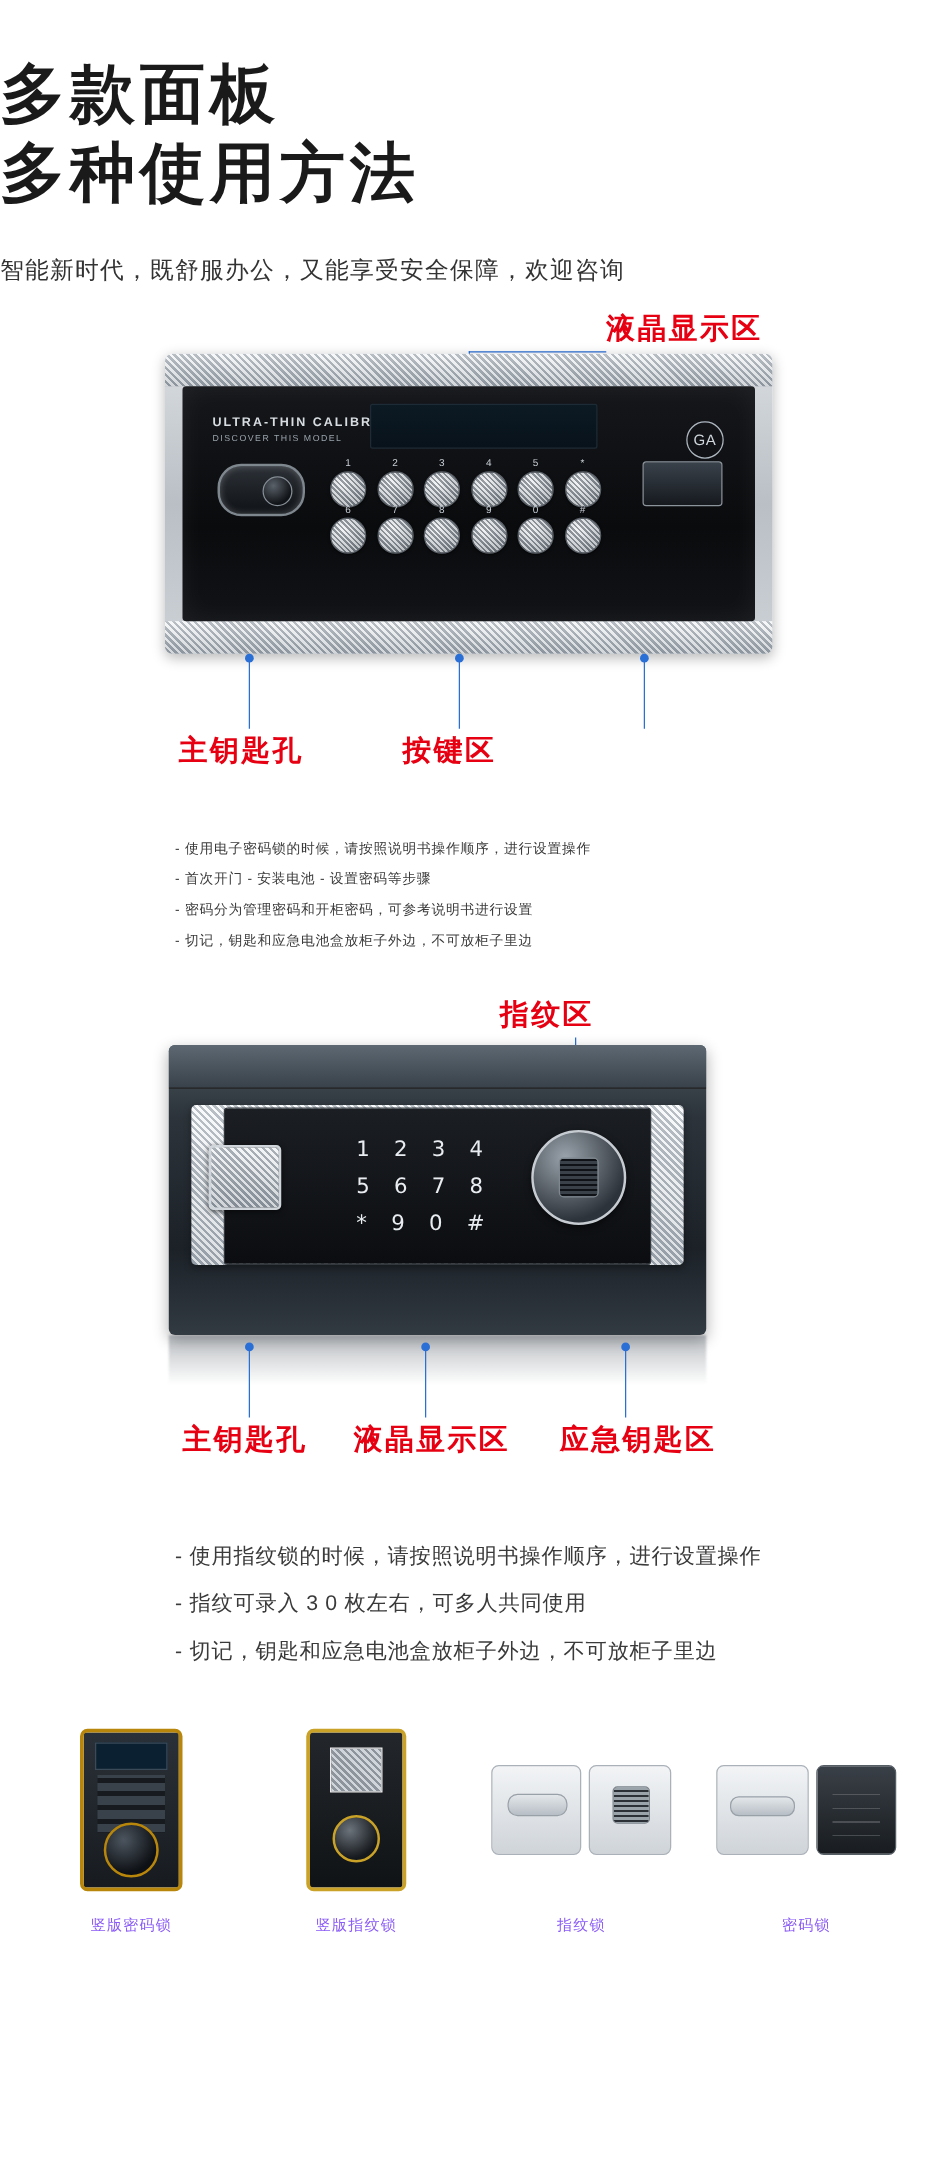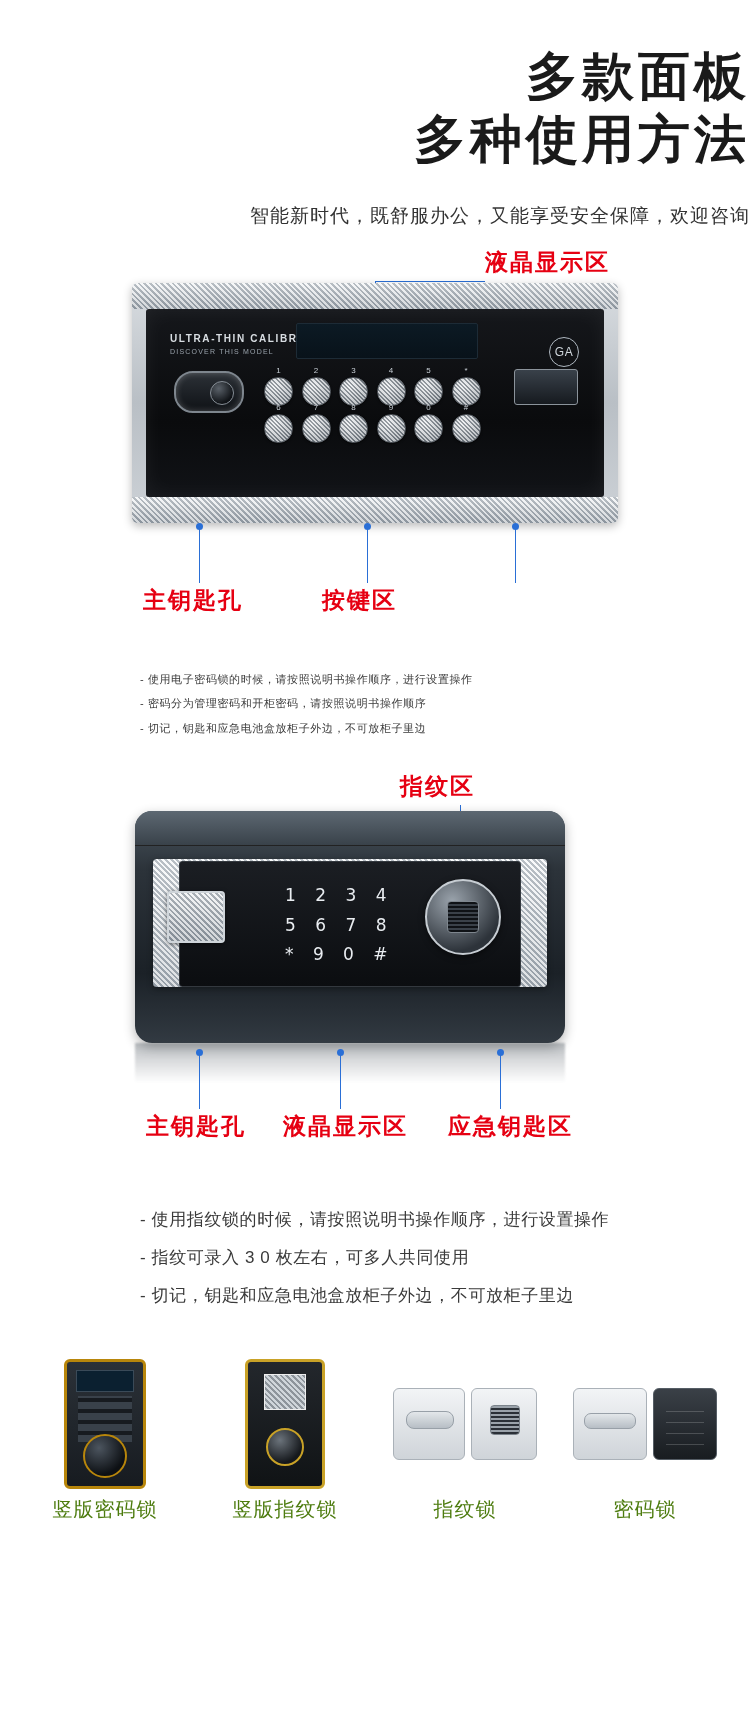--- a/index.html
+++ b/index.html
@@ -18,21 +18,21 @@
   .page {
     width: 750px;
     min-height: 1731px;
     position: relative;
     background: #fff;
   }
 
   
   .header {
     padding-top: 46px;
-    text-align: right;
+    text-align: left;
   }
   .title-1 {
     font-size: 52px;
     font-weight: bold;
     letter-spacing: 4px;
     color: #1a1a1a;
     line-height: 1.18;
     font-family: "DejaVu Sans", "Liberation Sans", sans-serif;
   }
   .title-2 {
@@ -227,21 +227,21 @@
   .panel2wrap {
     position: absolute;
     left: 135px;
     top: 40px;
     width: 430px;
     height: 232px;
   }
   .panel2 {
     position: absolute;
     inset: 0;
-    border-radius: 17px;
+    border-radius: 5px;
     background: linear-gradient(180deg,#4b565f 0%, #2c333a 25%, #1b2127 70%, #323a42 100%);
     box-shadow: 0 4px 12px rgba(0,0,0,.3);
     overflow: hidden;
   }
   .panel2 .topstrip {
     position: absolute;
     left: 0; right: 0; top: 0; height: 34px;
     background: linear-gradient(180deg,#5d6872,#39424a);
     border-bottom: 1px solid #222;
   }
@@ -329,23 +329,23 @@
     width: 150px;
     text-align: center;
   }
   .thumb .imgbox {
     height: 136px;
     display: flex;
     align-items: center;
     justify-content: center;
   }
   .thumb .cap {
-    margin-top: 4px;
-    font-size: 20px;
-    color: #4d7c0f;
+    margin-top: 16px;
+    font-size: 12px;
+    color: #8b5cf6;
     letter-spacing: 1px;
   }
   
   .t1 {
     width: 76px; height: 124px;
     background: linear-gradient(180deg,#2b3138,#171b20);
     border: 3px solid #b8860b;
     border-radius: 6px;
     position: relative;
   }
@@ -482,21 +482,22 @@
     <div class="dot" style="left:364px; top:276px;"></div>
     <div class="leader" style="left:367px; top:280px; height:56px;"></div>
     <div class="callout" style="left:322px; top:338px;">按键区</div>
 
     <div class="dot" style="left:512px; top:276px;"></div>
     <div class="leader" style="left:515px; top:280px; height:56px;"></div>
   </div>
 
   <div class="notes">
     <div class="n">- 使用电子密码锁的时候，请按照说明书操作顺序，进行设置操作</div>
-    <div class="n">- 密码分为管理密码和开柜密码，请按照说明书操作顺序</div>
+    <div class="n">- 首次开门 - 安装电池 - 设置密码等步骤</div>
+    <div class="n">- 密码分为管理密码和开柜密码，可参考说明书进行设置</div>
     <div class="n">- 切记，钥匙和应急电池盒放柜子外边，不可放柜子里边</div>
   </div>
 
   <div class="sec2">
 
     <div class="callout" style="left:400px; top:0px;">指纹区</div>
     <div class="leader" style="left:460px; top:34px; height:78px;"></div>
     <div class="dot" style="left:457px; top:108px;"></div>
 
     <div class="panel2wrap">

